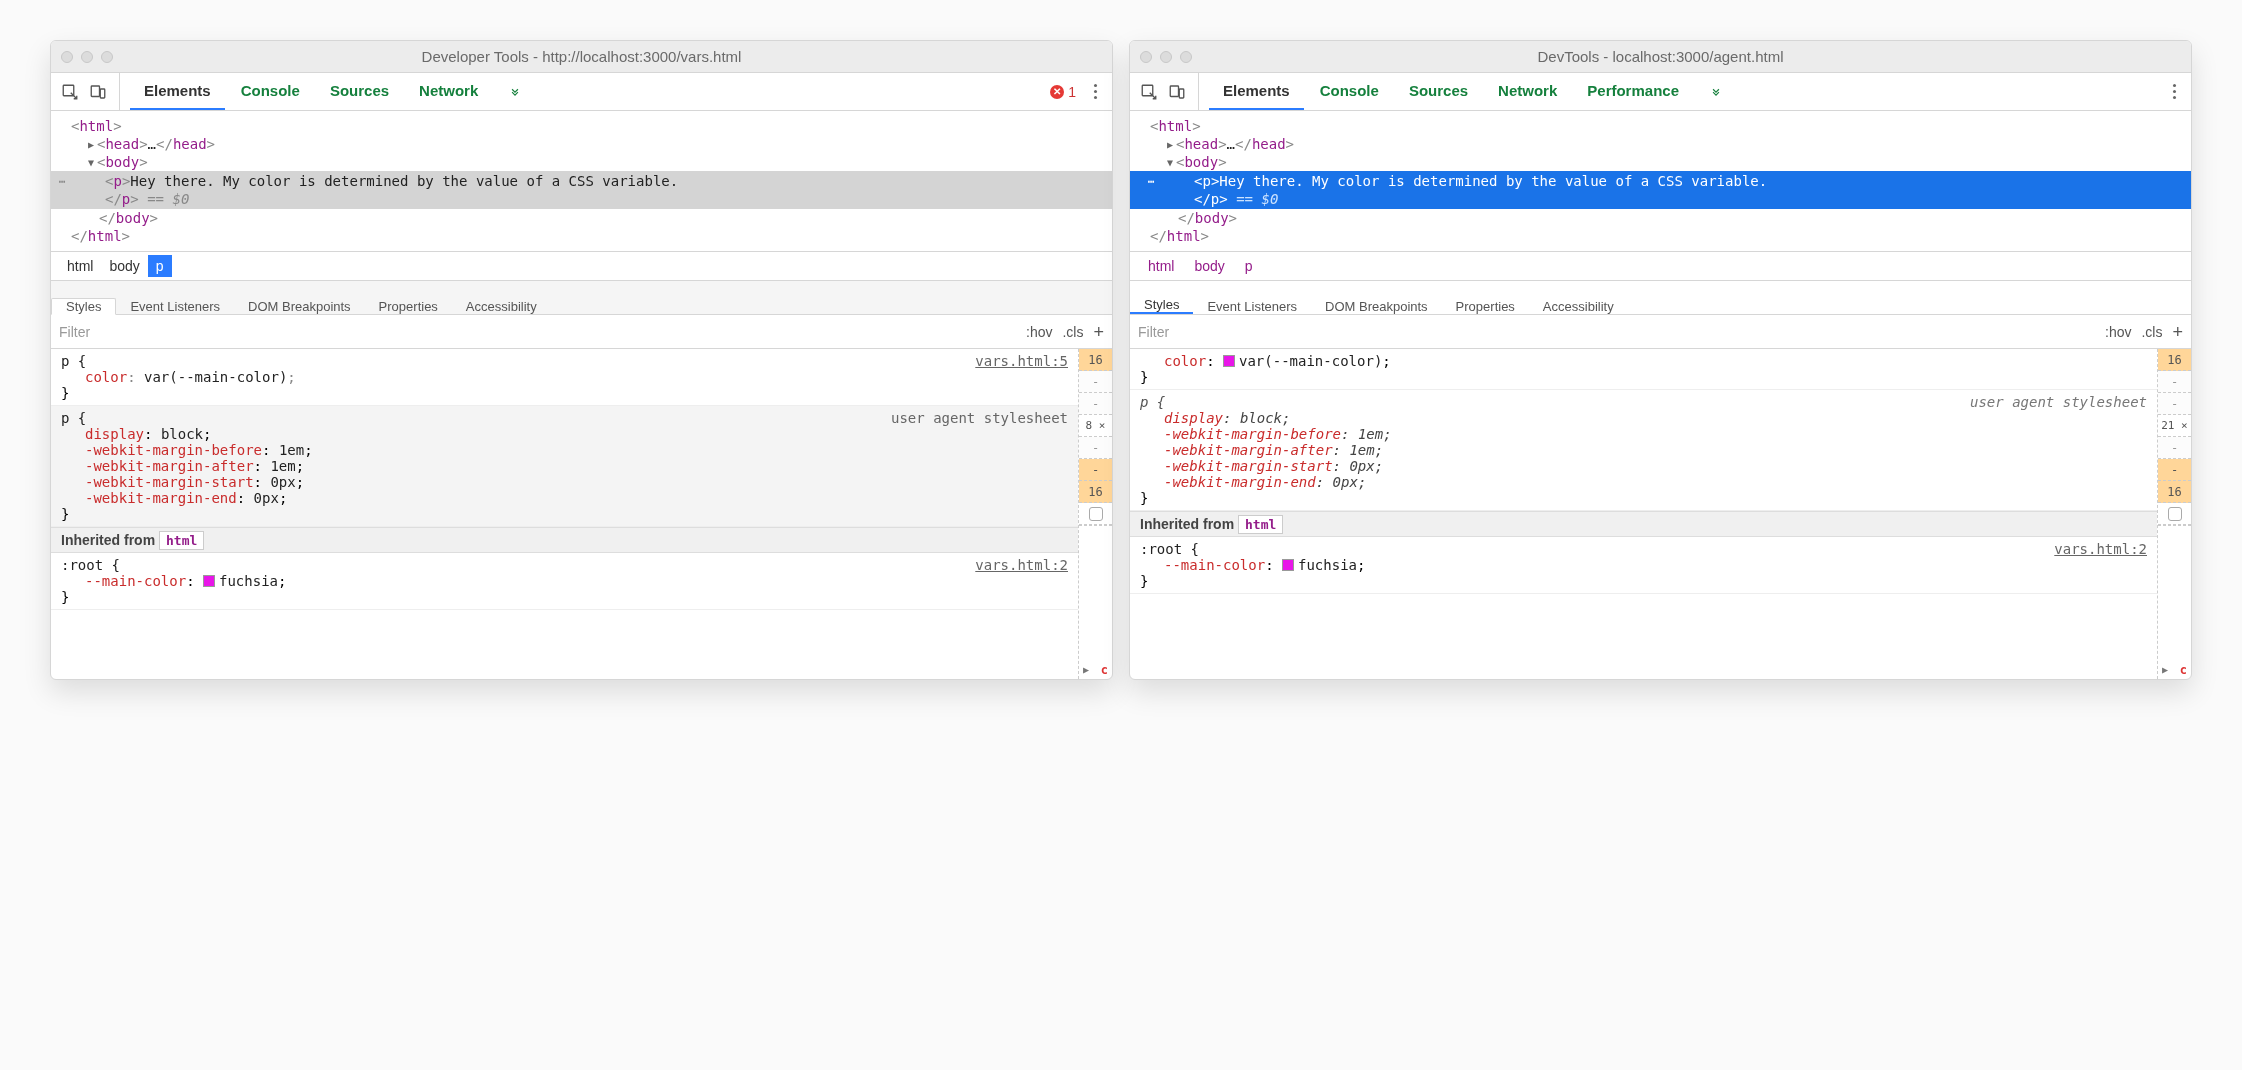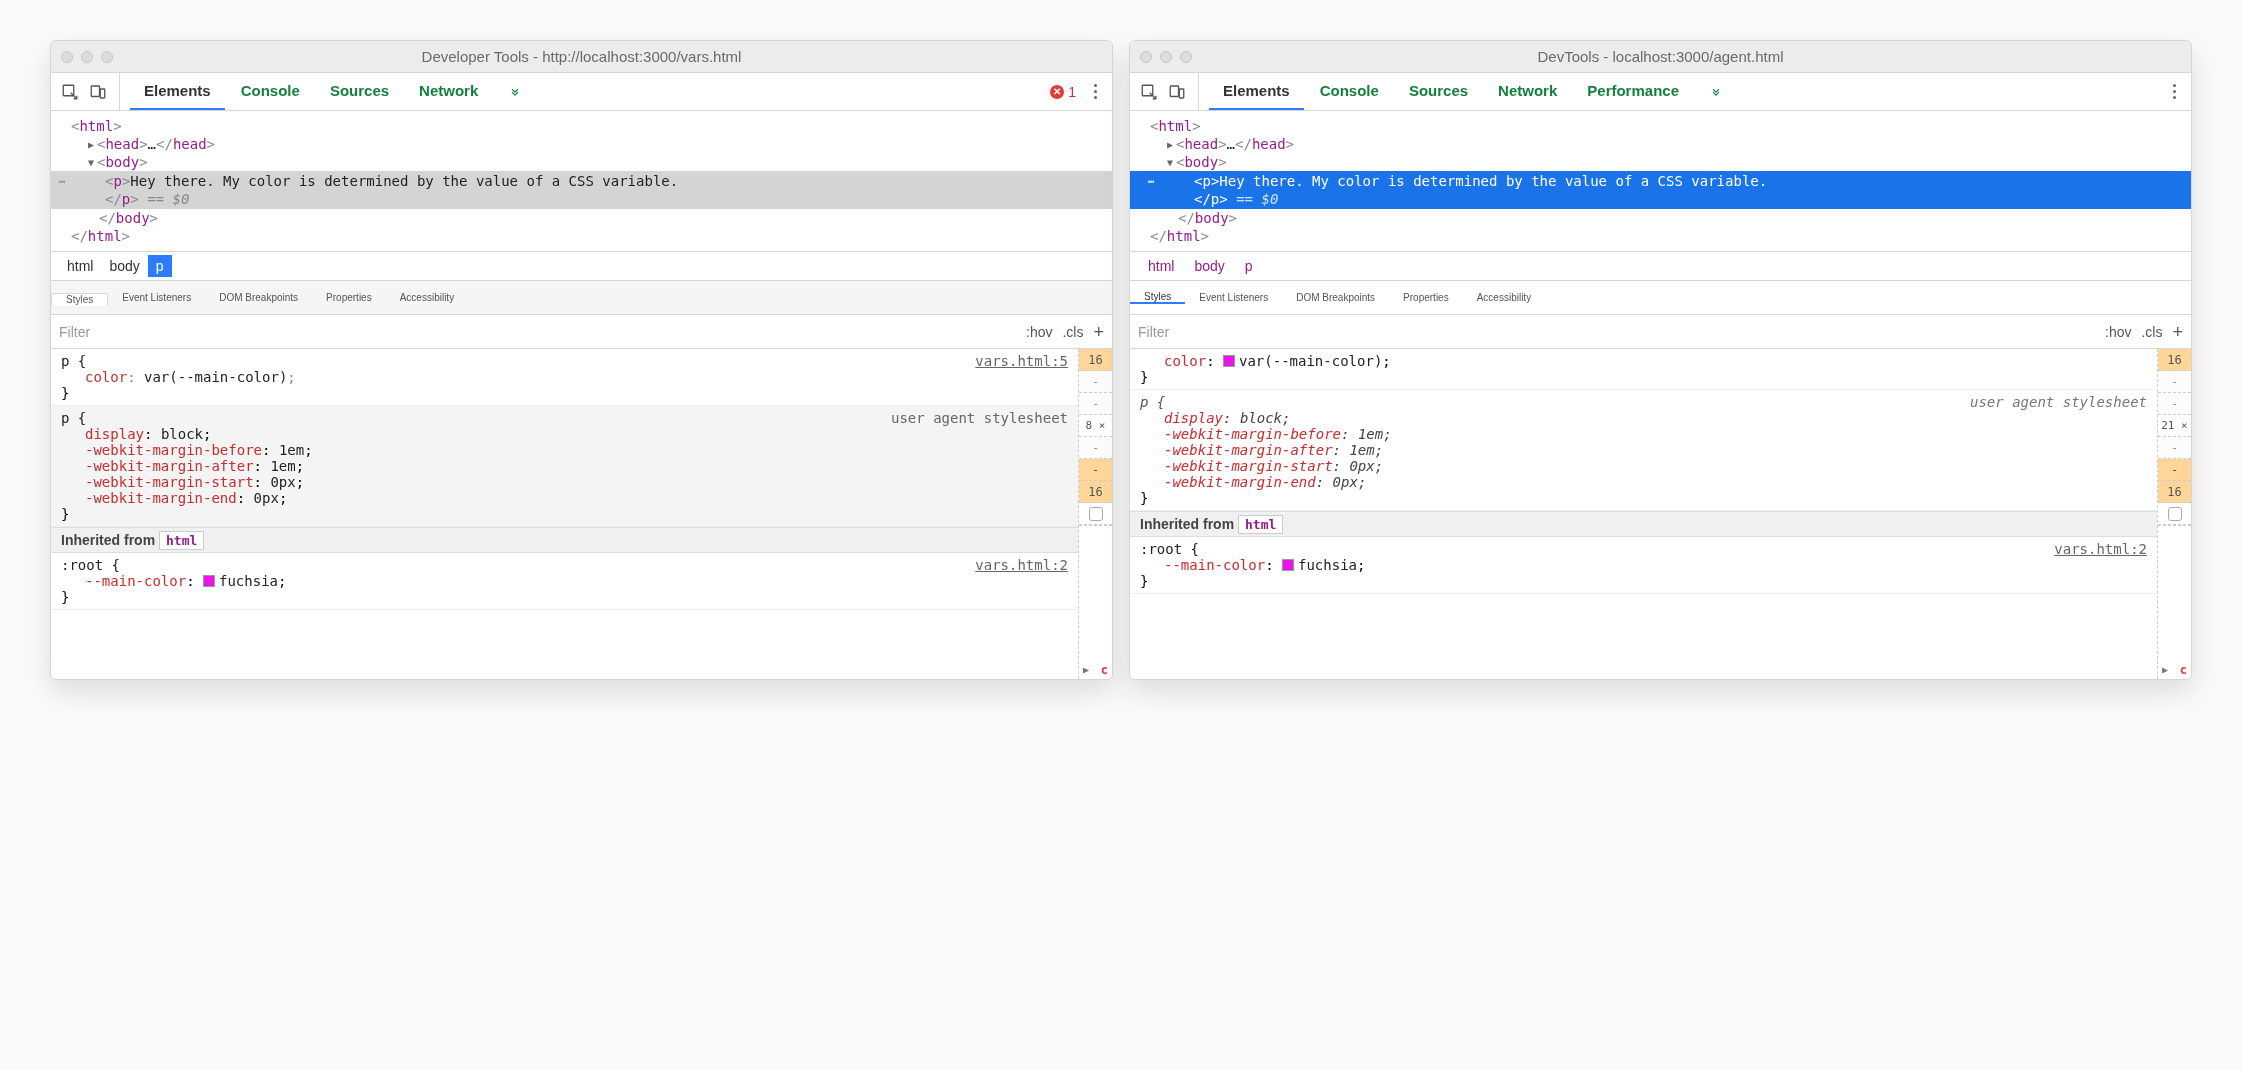--- a/index.html
+++ b/index.html
@@ -93,22 +93,22 @@
     font-size: 14px;
     padding: 0 8px;
   }
   .crumb { padding: 3px 8px; color: #333; }
   .crumb-b { color: #941d8a; padding: 3px 10px; }
   .crumb.active-a { background: #2b7cff; color: #fff; border-radius: 0;}
 
   .side-tabs {
     height: 34px;
     border-bottom: 1px solid #d6d6d6;
-    display: flex; align-items: center;
-    font-size: 10px; color: #555;
+    display: flex; align-items: flex-end;
+    font-size: 13px; color: #555;
     background: #f5f5f5;
   }
   .stab { padding: 0 14px; display:flex; align-items:center; cursor:pointer;}
   .stab.active-a { background: #fff; border: 1px solid #d6d6d6; border-bottom: 1px solid #fff; margin-bottom: -1px; margin-top:2px; border-radius: 2px 2px 0 0;}
   .stab.active-b { border-bottom: 2px solid #2b7cff; color: #333;}
 
   .filter-row {
     height: 34px;
     border-bottom: 1px solid #d6d6d6;
     display:flex; align-items:center;

